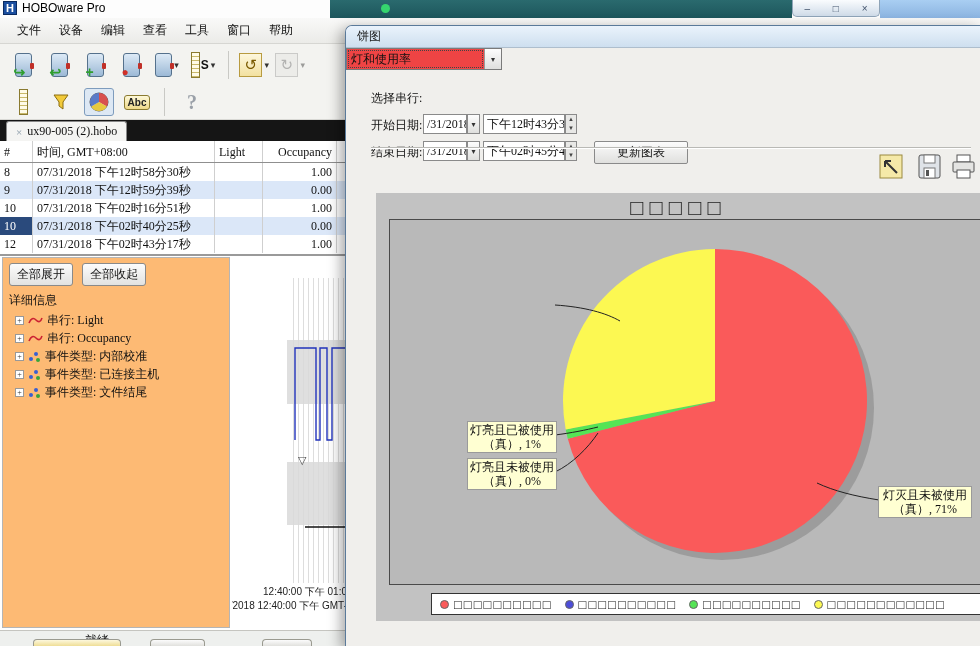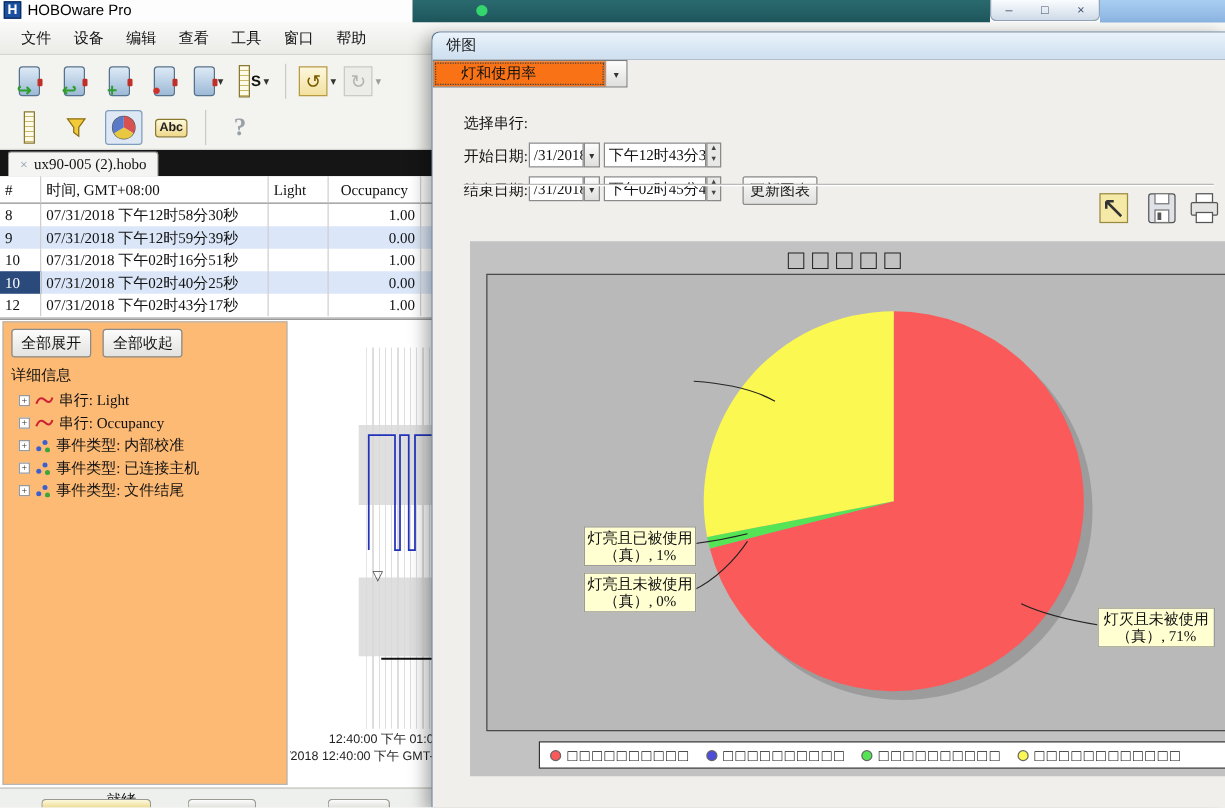--- a/index.html
+++ b/index.html
@@ -79,30 +79,30 @@
 
   
   .dialog{left:345px;top:25px;width:635px;height:621px;z-index:5;border:1px solid #5a7a9a;border-right:none;border-bottom:none;
           border-radius:7px 0 0 0;background:#f0efec;box-shadow:-4px 4px 14px rgba(0,0,0,.35)}
   .dlgtitle{height:22px;border-radius:6px 0 0 0;background:linear-gradient(#eaf3fc,#cedfef);
             border-bottom:1px solid #aebecd;display:flex;align-items:center;padding-left:11px;color:#1a1a1a}
   .formlabel{position:absolute;left:25px;font-family:"Liberation Serif",serif}
   .field{position:absolute;background:#fff;border:1px solid #8a8a8a;height:20px;line-height:18px;
          padding:0 3px;font-family:"Liberation Serif",serif;white-space:nowrap;overflow:hidden}
   .combo{left:77px;top:60px;width:156px;height:22px;background:#fff;border:1px solid #7a7a7a;display:flex}
-  .comboval{flex:1;background:#f97316;outline:1px dotted #444;outline-offset:-2px;line-height:20px;
-            padding-left:22px;font-family:Liberation Mono, monospace}
+  .comboval{flex:1;background:#ef4444;outline:1px dotted #444;outline-offset:-2px;line-height:20px;
+            padding-left:4px;font-family:Liberation Sans, sans-serif}
   .squarebtn{width:17px;background:linear-gradient(#fdfdfd,#dfdfdd);border-left:1px solid #9a9a9a;
              display:flex;align-items:center;justify-content:center;font-size:8px;color:#333}
   .dropbtn{position:absolute;width:13px;height:20px;background:linear-gradient(#fdfdfd,#dfdfdd);
            border:1px solid #8a8a8a;display:flex;align-items:center;justify-content:center;font-size:8px;color:#333}
   .spinner{position:absolute;width:12px;height:20px;display:flex;flex-direction:column;border:1px solid #8a8a8a;background:#e8e8e6}
   .spinner span{flex:1;font-size:6px;line-height:9px;text-align:center;color:#444}
   .updatebtn{position:absolute;left:248px;top:115px;border:1px solid #8a8a8a;border-radius:2px;
-             background:linear-gradient(#fcfcfc,#e0e0de);padding:2px 5px;font-family:"Liberation Serif",serif}
+             background:linear-gradient(#fcfcfc,#e0e0de);padding:2px 22px;font-family:"Liberation Serif",serif}
   .hsep{position:absolute;left:25px;top:121px;width:600px;height:2px;border-top:1px solid #b9b9b5;border-bottom:1px solid #fff}
   .dlgicon{position:absolute;width:25px;height:27px}
 
   
   .chartouter{position:absolute;left:30px;top:167px;width:605px;height:428px;background:#c2c2c2;overflow:hidden}
   .charttitle{position:absolute;left:0;top:2px;width:100%;text-align:center;font-size:22px;letter-spacing:6px;color:#222}
   .panel{position:absolute;left:13px;top:26px;width:594px;height:366px;background:#b9b9b9;border:1px solid #4a4a4a;overflow:hidden}
   .callout{position:absolute;background:#ffffd2;border:1px solid #9a9a9a;padding:1px 2px;text-align:center;
            font-size:12px;line-height:14px;font-family:"Liberation Serif",serif;z-index:2}
   .callout span{display:block}
@@ -214,21 +214,21 @@
       <span class="tabclose">×</span>
       <span>ux90-005 (2).hobo</span>
     </div>
   </div>
 
   <div class="abs datatable">
     <div class="tr head">
       <div class="td c0">#</div>
       <div class="td c1">时间, GMT+08:00</div>
       <div class="td c2">Light</div>
-      <div class="td c3" style="text-align:center">Occupancy</div>
+      <div class="td c3" style="text-align:right">Occupancy</div>
       <div class="td c4"></div>
     </div>
     <div class="tr">
       <div class="td c0">8</div>
       <div class="td c1">07/31/2018 下午12时58分30秒</div>
       <div class="td c2"></div>
       <div class="td c3">1.00</div>
       <div class="td c4"></div>
     </div>
     <div class="tr stripe">

